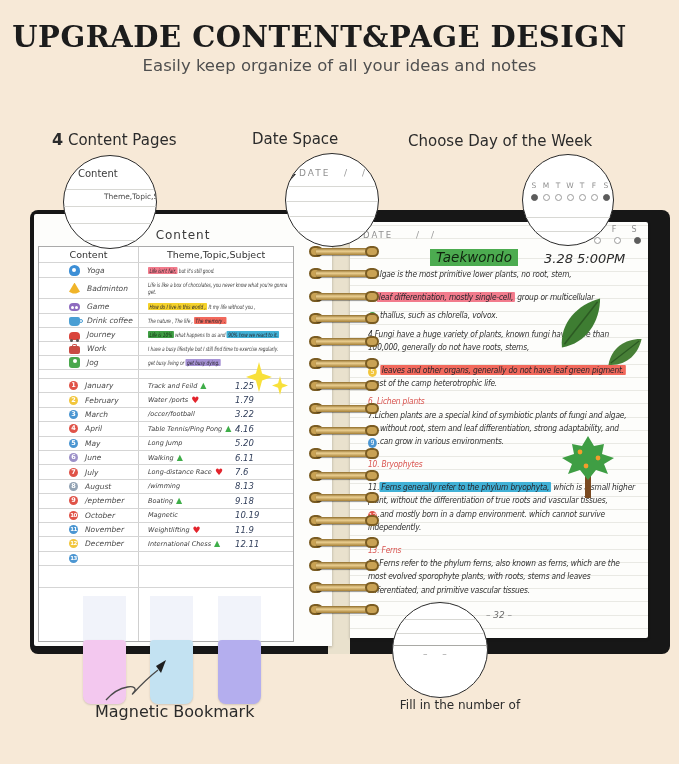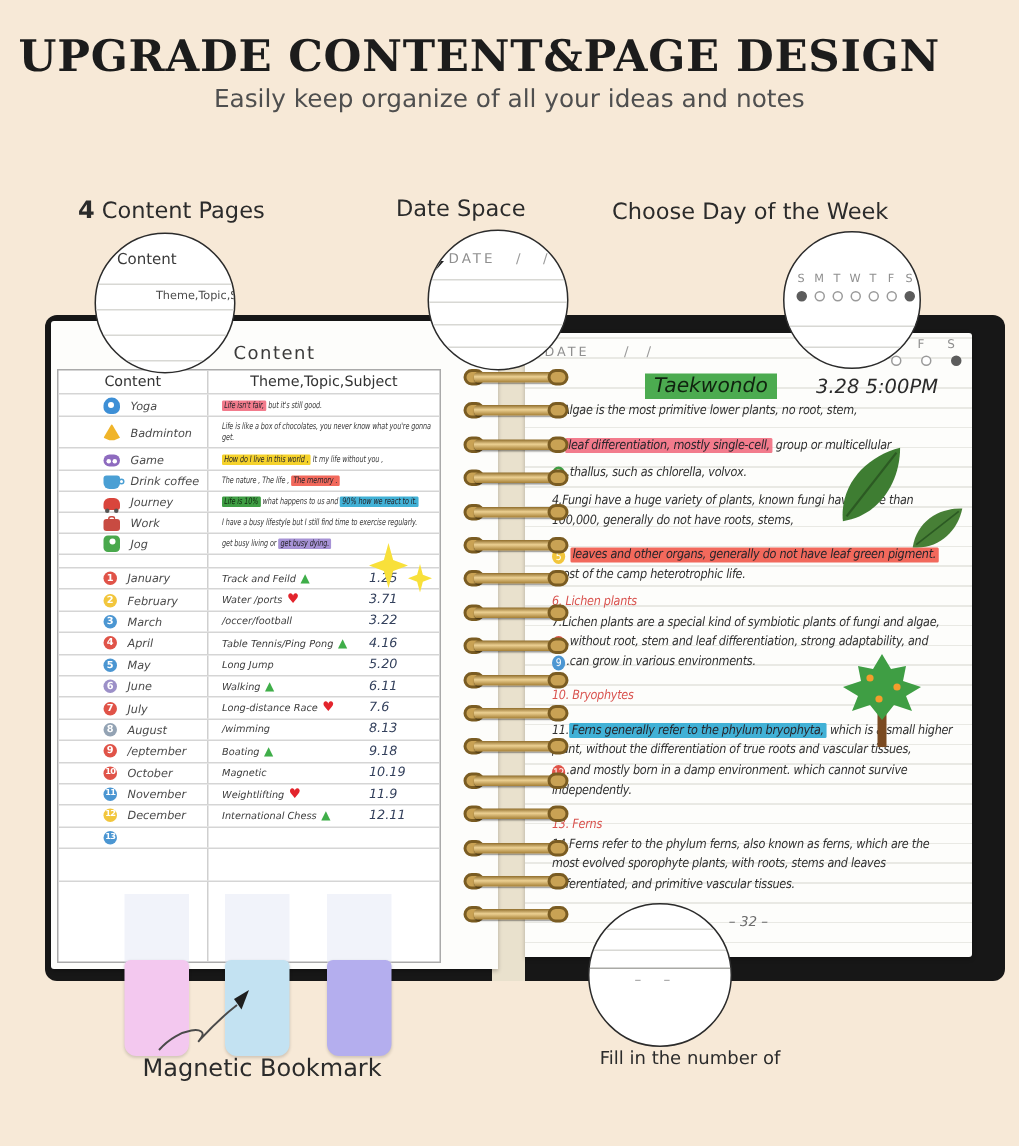--- a/index.html
+++ b/index.html
@@ -7,21 +7,21 @@
 
   
   .hdr-title{position:absolute;top:20px;left:0;width:639px;text-align:center;
     font-family:"DejaVu Serif","Liberation Serif",serif;font-weight:bold;font-size:29px;color:#1c1c1c;letter-spacing:.5px;}
   .hdr-sub{position:absolute;top:56px;left:0;width:679px;text-align:center;font-size:16.5px;color:#4f4f4f;}
 
   
   .callout{position:absolute;font-size:15px;color:#2b2b2b;}
   .co-pages{left:52px;top:130px;}
   .co-pages b{font-size:16px;}
-  .co-date{left:252px;top:130px;margin-left:12px;}
+  .co-date{left:252px;top:130px;}
   .co-day{left:408px;top:132px;}
   .co-magnet{left:95px;top:702px;font-size:16px;}
   .co-fill{left:320px;top:695px;width:280px;text-align:center;font-size:12px;line-height:21px;}
 
   
   .cover{position:absolute;left:30px;top:210px;width:640px;height:444px;background:#171717;border-radius:8px;}
   .gapstrip{position:absolute;left:328px;top:210px;width:22px;height:444px;background:#e9e1cd;}
   .page{position:absolute;background:#fdfdfb;box-shadow:0 1px 3px rgba(0,0,0,.25);}
   .lpage{left:34px;top:214px;width:298px;height:432px;border-radius:2px 0 0 2px;}
   .rpage{left:350px;top:222px;width:298px;height:416px;border-radius:0 2px 2px 0;
@@ -63,21 +63,21 @@
   .hl-red{background:#f2695c;}
 
   .boy-row{height:20px;}
   .boy-row .tcol1{justify-content:center;padding-left:0;}
   .boy-title{font-style:italic;font-size:8px;color:#3b3b3b;border-bottom:2px solid #e0524a;padding:0 5px 1px;}
 
   .m-row{height:14.4px;}
   .mcircle{width:9px;height:9px;border-radius:50%;color:#fff;font-size:6.5px;line-height:9px;text-align:center;flex-shrink:0;font-weight:bold;}
   .mcircle.two{font-size:5.5px;letter-spacing:-.5px;}
   .m-act{font-style:italic;font-size:6.5px;color:#3b3b3b;white-space:nowrap;}
-  .m-page{position:absolute;left:107px;font-style:italic;font-size:8.5px;color:#33405c;}
+  .m-page{position:absolute;left:96px;font-style:italic;font-size:8.5px;color:#33405c;}
   .sym{font-style:normal;margin-left:3px;}
   .sym-tri{color:#3fae49;font-size:8px;}
   .sym-heart{color:#e3242c;font-size:9px;}
   .empty-row1{height:9px;}
   .empty-row2{height:22px;}
   .empty-row3{flex:1;border-bottom:none;}
 
   
   .ic-yoga{background:#3d8fd6;border-radius:50% 50% 40% 40%;}
   .ic-yoga::before{content:"";position:absolute;left:3px;top:3px;width:4px;height:4px;background:#fff;border-radius:50%;}
@@ -241,21 +241,21 @@
             <span class="m-page">1.25</span>
           </div>
         </div><div class="trow m-row">
           <div class="tcol1">
             <span class="mcircle" style="background: rgb(242, 198, 60);">2</span>
             <span class="m-name">February</span>
           </div>
           <div class="tcol2">
             <span class="m-act">Water /ports</span>
             <span class="sym sym-heart">♥</span>
-            <span class="m-page">3.71</span>
+            <span class="m-page">1.79</span>
           </div>
         </div><div class="trow m-row">
           <div class="tcol1">
             <span class="mcircle" style="background: rgb(75, 150, 210);">3</span>
             <span class="m-name">March</span>
           </div>
           <div class="tcol2">
             <span class="m-act">/occer/football</span>
             <span class="m-page">3.22</span>
           </div>

